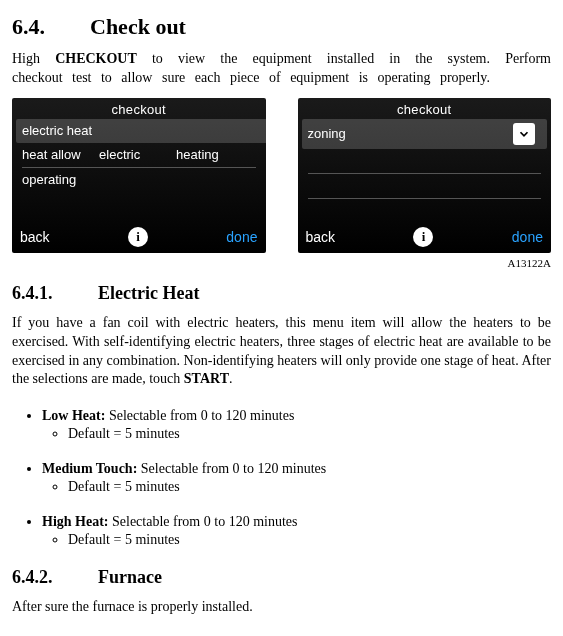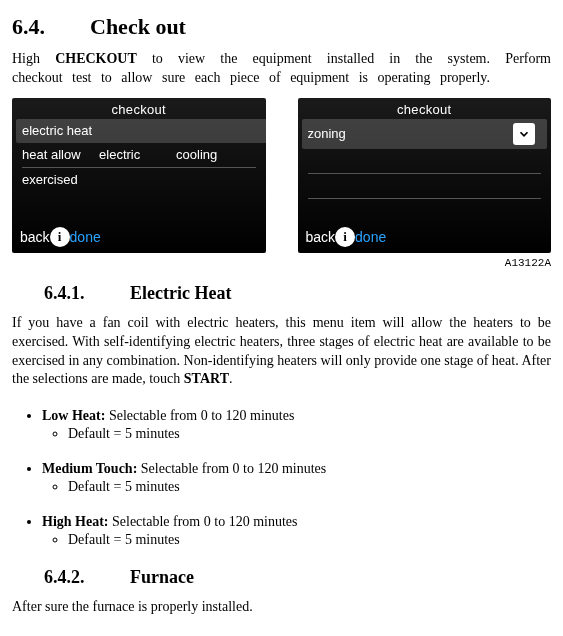--- a/index.html
+++ b/index.html
@@ -16,21 +16,21 @@
     font-size: 22px;
     font-weight: bold;
     margin: 4px 0 10px 0;
   }
   .h1 .num { display:inline-block; width: 78px; }
   .h2 {
     font-size: 18px;
     font-weight: bold;
     margin: 14px 0 10px 0;
   }
-  .h2 .num { display:inline-block; width: 86px; margin-left: 32px; }
+  .h2 .num { display:inline-block; width: 86px; }
   .para {
     text-align: justify;
     line-height: 1.35;
     margin: 0 0 10px 0;
   }
   .word-sp { word-spacing: 6px; }
   .bold { font-weight: bold; }
   .figrow {
     display: flex;
     gap: 32px;
@@ -73,20 +73,21 @@
     padding-left: 6px;
     margin-left: -6px;
     margin-right: -18px;
     padding-right: 18px;
     border-bottom: none;
   }
   .row .col { flex: 0 0 33%; }
   .panel-footer {
     display: flex;
     align-items: center;
+    justify-content: space-between;
     padding: 4px 8px 6px 8px;
     font-size: 14px;
     font-weight: 300;
   }
   .done { color: #2aa3ff; font-weight: 300; }
   .info-icon {
     display: inline-flex;
     width: 20px; height: 20px;
     border-radius: 50%;
     background: #fff;
@@ -102,21 +103,21 @@
     background: #fff;
     border-radius: 3px;
     display: inline-flex;
     align-items: center;
     justify-content: center;
     margin-left: auto;
   }
   .chev-box svg { width: 14px; height: 14px; }
   .fig-label {
     text-align: right;
-    font-family: Liberation Mono, monospace;
+    font-family: Liberation Serif, serif;
     font-size: 11px;
     margin: 4px 0 0 0;
   }
   ul.bullets {
     list-style: disc;
     margin: 0 0 8px 0;
     padding-left: 30px;
   }
   ul.bullets > li {
     margin: 19px 0;
@@ -154,24 +155,24 @@
 
   <div class="panel">
     <div class="panel-title">checkout</div>
     <div class="panel-body">
       <div class="row sel">
         <span>electric heat</span>
       </div>
       <div class="row">
         <span class="col">heat allow</span>
         <span class="col">electric</span>
-        <span class="col">cooling</span>
+        <span class="col">heating</span>
       </div>
       <div class="row">
-        <span>exercised</span>
+        <span>operating</span>
       </div>
     </div>
     <div class="panel-footer">
       <span>back</span>
       <span class="info-icon">i</span>
       <span class="done">done</span>
     </div>
   </div>
 
   <div class="panel">

